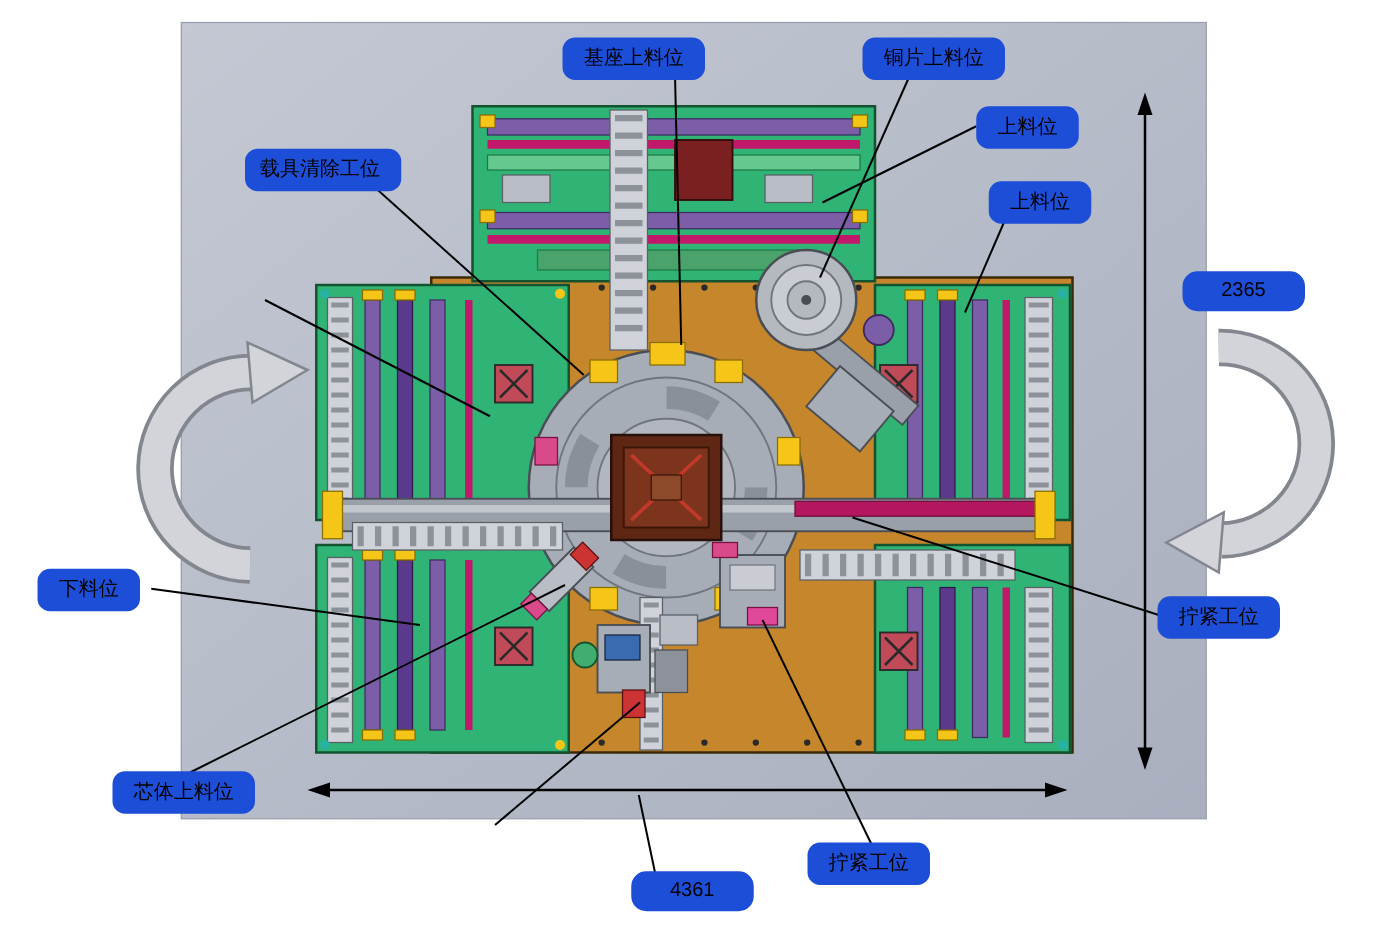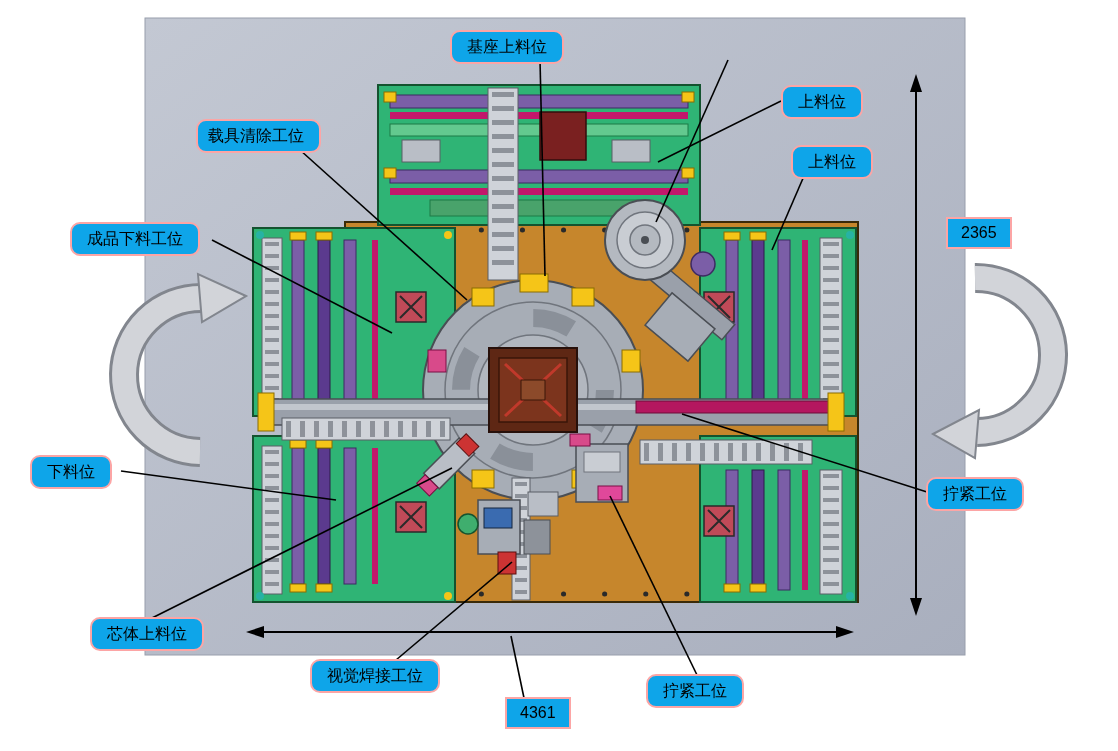--- a/index.html
+++ b/index.html
@@ -1,22 +1,22 @@
 <!DOCTYPE html>
 <html><head>
 <meta charset="utf-8">
 <style>
   html,body{margin:0;padding:0;background:#ffffff;}
   #stage{position:relative;width:1118px;height:751px;background:#ffffff;
          font-family:"Liberation Sans","DejaVu Sans",sans-serif;overflow:hidden;}
   #art{position:absolute;left:0;top:0;z-index:1;}
-  .callout{position:absolute;background:#0ea5e9;border:2px solid #fca5a5;
+  .callout{position:absolute;background:#1d4ed8;border:2px solid #1d4ed8;
            border-radius:10px;padding:5px 15px;font-size:16px;line-height:20px;
            color:#000;white-space:nowrap;text-align:center;box-sizing:border-box;z-index:3;}
-  .dim-label{border-radius:0;padding:4px 13px;}
+  .dim-label{border-radius:12px;padding:4px 29px;}
 </style>
 </head>
 <body>
 
 <div id="stage">
 
   <svg id="art" width="1118" height="751" viewBox="0 0 1118 751">
     <defs>
       <linearGradient id="bgGrad" x1="0" y1="0" x2="1" y2="1">
         <stop offset="0" stop-color="#c3c8d3"></stop>
@@ -243,26 +243,25 @@
       <line x1="121" y1="471" x2="336" y2="500"></line>
       <line x1="152" y1="618" x2="452" y2="468"></line>
       <line x1="396" y1="660" x2="512" y2="562"></line>
       <line x1="524" y1="698" x2="511" y2="636"></line>
       <line x1="697" y1="675" x2="610" y2="496"></line>
       <line x1="927" y1="492" x2="682" y2="414"></line>
     </g>
   </svg>
 
   <div class="callout" style="left:450px;top:30px;">基座上料位</div>
+  <div class="callout" style="left:690px;top:30px;">铜片上料位</div>
   <div class="callout" style="left:781px;top:85px;">上料位</div>
   <div class="callout" style="left:791px;top:145px;">上料位</div>
   <div class="callout" style="left:196px;top:119px;padding-left:10px;">载具清除工位</div>
-  <div class="callout" style="left:70px;top:222px;">成品下料工位</div>
   <div class="callout" style="left:30px;top:455px;">下料位</div>
   <div class="callout" style="left:90px;top:617px;">芯体上料位</div>
-  <div class="callout" style="left:310px;top:659px;">视觉焊接工位</div>
   <div class="callout" style="left:646px;top:674px;">拧紧工位</div>
   <div class="callout" style="left:926px;top:477px;">拧紧工位</div>
 
   <div class="callout dim-label" style="left:946px;top:217px;">2365</div>
   <div class="callout dim-label" style="left:505px;top:697px;">4361</div>
 
 </div>
 
 </body></html>

